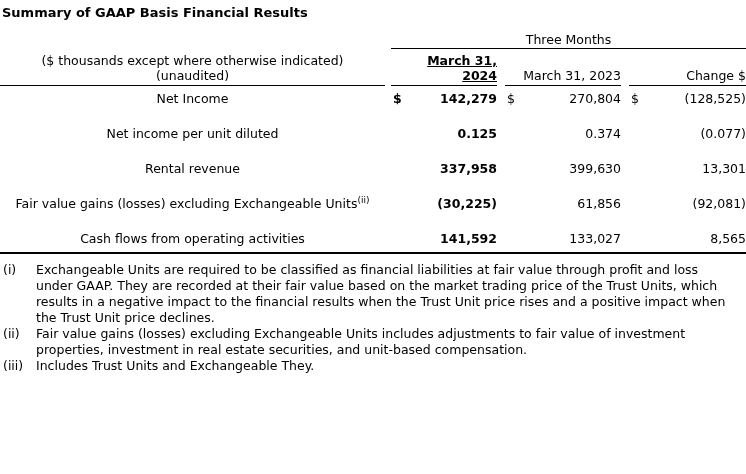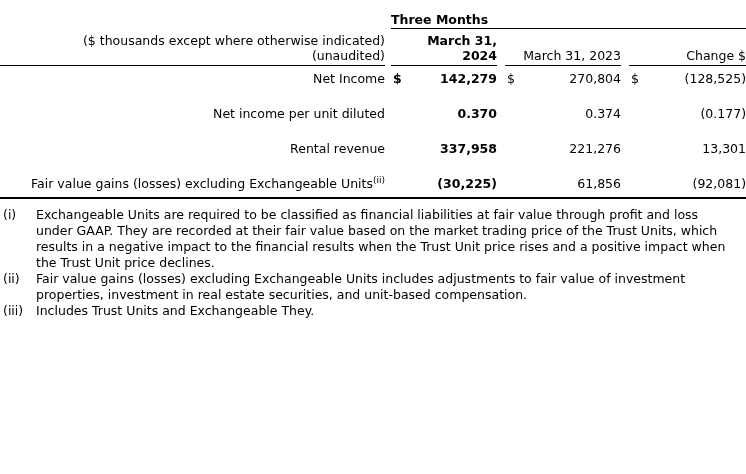--- a/index.html
+++ b/index.html
@@ -27,30 +27,30 @@
     border-collapse: collapse;
     table-layout: fixed;
     margin-top: 0;
   }
   table.fin td {
     font-size: 12.5px;
     line-height: 15px;
     vertical-align: bottom;
     padding: 0;
   }
-  td.lbl { text-align: right; padding-left: 2px; }
+  td.lbl { text-align: center; padding-left: 2px; }
   td.num { text-align: right; }
   .bb { border-bottom: 1px solid #000000; }
   .b { font-weight: bold; }
   
   tr.period td { padding-top: 12px; padding-bottom: 1px; }
-  tr.period .period-cell { font-weight: bold; }
+  tr.period .period-cell { text-align: center; font-weight: normal; }
   
   tr.colhead td { padding-top: 4px; padding-bottom: 2px; }
-  tr.colhead .c2024 { font-weight: bold; }
+  tr.colhead .c2024 { font-weight: bold; text-decoration: underline; }
   
   tr.data td { padding-top: 20px; }
   tr.data.first td { padding-top: 5px; }
   td.c2024 { padding-right: 4px; }
   td.c2023 { padding-right: 8px; }
   td.cchg  { padding-right: 6px; }
   .money {
     display: flex;
     justify-content: space-between;
     align-items: baseline;
@@ -85,20 +85,21 @@
     line-height: 16px;
   }
   .footnote .marker { padding-left: 3px; }
   .footnote .text { padding-right: 8px; }
 </style>
 </head>
 <body>
 
 <div class="page">
 
+  <div class="page-title">Summary of GAAP Basis Financial Results</div>
 
   <table class="fin">
     <colgroup>
       <col style="width:385px">
         <col style="width:6px">
         <col style="width:106px">
       <col style="width:8px">
         <col style="width:116px">
         <col style="width:8px">
         <col style="width:117px">
@@ -148,50 +149,59 @@
         <div class="money">
           <span class="cur">$</span>
           <span class="val">(128,525)</span>
         </div>
       </td>
     </tr>
 
     <tr class="data">
       <td class="lbl">Net income per unit diluted</td>
       <td></td>
-      <td class="num c2024 b">0.370</td>
+      <td class="num c2024 b">0.125</td>
       <td></td>
       <td class="num c2023">0.374</td>
       <td></td>
-      <td class="num cchg">(0.177)</td>
+      <td class="num cchg">(0.077)</td>
     </tr>
 
     <tr class="data">
       <td class="lbl">Rental revenue</td>
       <td></td>
       <td class="num c2024 b">337,958</td>
       <td></td>
-      <td class="num c2023">221,276</td>
+      <td class="num c2023">399,630</td>
       <td></td>
       <td class="num cchg">13,301</td>
     </tr>
 
 
     <tr class="data">
       <td class="lbl">
         <span>Fair value gains (losses) excluding Exchangeable Units</span><sup class="fnref">(ii)</sup>
       </td>
       <td></td>
       <td class="num c2024 b">(30,225)</td>
       <td></td>
       <td class="num c2023">61,856</td>
       <td></td>
       <td class="num cchg">(92,081)</td>
     </tr>
 
+    <tr class="data">
+      <td class="lbl">Cash flows from operating activities</td>
+      <td></td>
+      <td class="num c2024 b">141,592</td>
+      <td></td>
+      <td class="num c2023">133,027</td>
+      <td></td>
+      <td class="num cchg">8,565</td>
+    </tr>
 
   </tbody>
     </table>
 
   <div class="table-bottom-rule"></div>
 
   <div class="footnotes">
     <div class="footnote">
       <div class="marker">(i)</div>
       <div class="text">Exchangeable Units are required to be classified as financial liabilities at fair value through profit and loss under GAAP. They are recorded at their fair value based on the market trading price of the Trust Units, which results in a negative impact to the financial results when the Trust Unit price rises and a positive impact when the Trust Unit price declines.</div>

